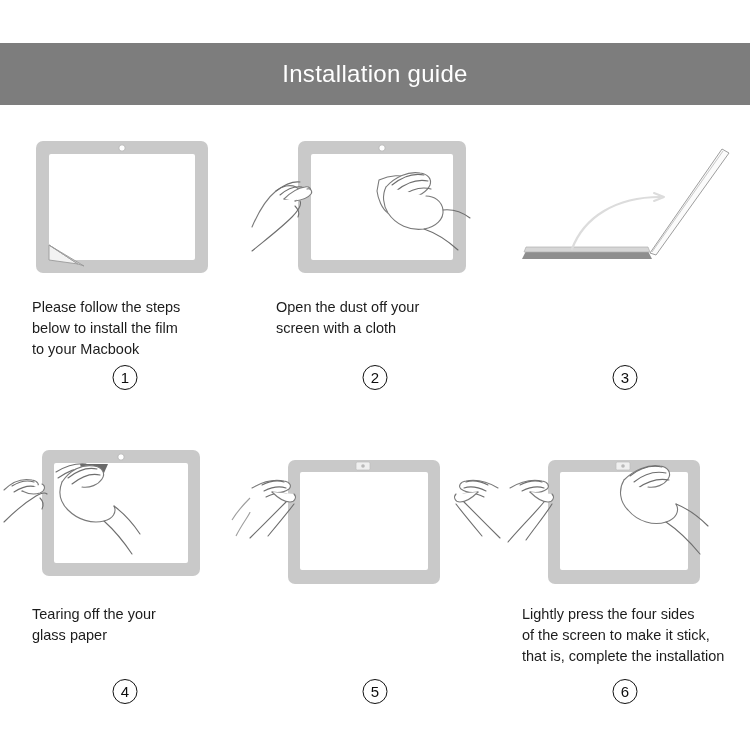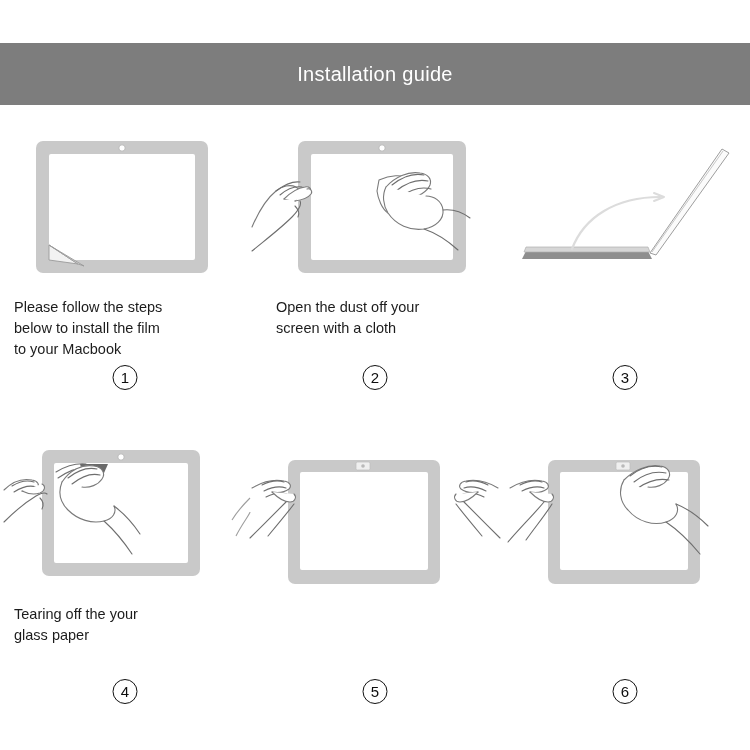--- a/index.html
+++ b/index.html
@@ -23,21 +23,21 @@
     top: 43px;
     width: 750px;
     height: 62px;
     background: #7d7d7d;
     display: flex;
     align-items: center;
     justify-content: center;
   }
   .header-title {
     color: #ffffff;
-    font-size: 20px;
+    font-size: 24px;
     font-weight: 400;
     letter-spacing: 0.3px;
     line-height: 1;
   }
 
   
   .steps-grid {
     position: absolute;
     left: 0;
     top: 105px;
@@ -56,21 +56,21 @@
   }
 
   .illus {
     position: relative;
     height: 150px;
     margin-top: 28px;
   }
   .illus svg { display: block; overflow: visible; }
 
   .step-caption {
-    margin: 14px 24px 0 14px;
+    margin: 14px 24px 0 32px;
     font-size: 14.5px;
     line-height: 21px;
     color: #1c1c1c;
     white-space: pre-line;
   }
   .cell-c3 .step-caption { margin-left: 22px; margin-right: 8px; }
   .cell-c2 .step-caption { margin-left: 26px; }
 
   .step-number {
     position: absolute;
@@ -274,16 +274,19 @@
           <path class="hand-fill" d="M124 40 C134 30 148 24 160 26 C168 27 172 33 168 39 C164 45 156 48 148 47"></path>
           <path class="hand-line" d="M130 36 C140 28 152 25 162 27"></path>
           <path class="hand-line" d="M134 42 C144 34 156 31 166 33"></path>
           <path class="hand-line" d="M138 48 C148 41 159 38 169 40"></path>
           <path class="hand-fill" d="M124 40 C118 50 120 62 128 70 C138 82 154 86 166 82 C176 79 180 71 176 64"></path>
           <path class="hand-line" d="M176 64 C186 68 198 76 208 86"></path>
           <path class="hand-line" d="M166 82 C178 90 190 102 200 114"></path>
         </g>
       </svg>
     </div>
+    <div class="step-caption">Lightly press the four sides
+of the screen to make it stick,
+that is, complete the installation</div>
     <div class="step-number">6</div>
   </div>
 
 </div>
 
 </body></html>

